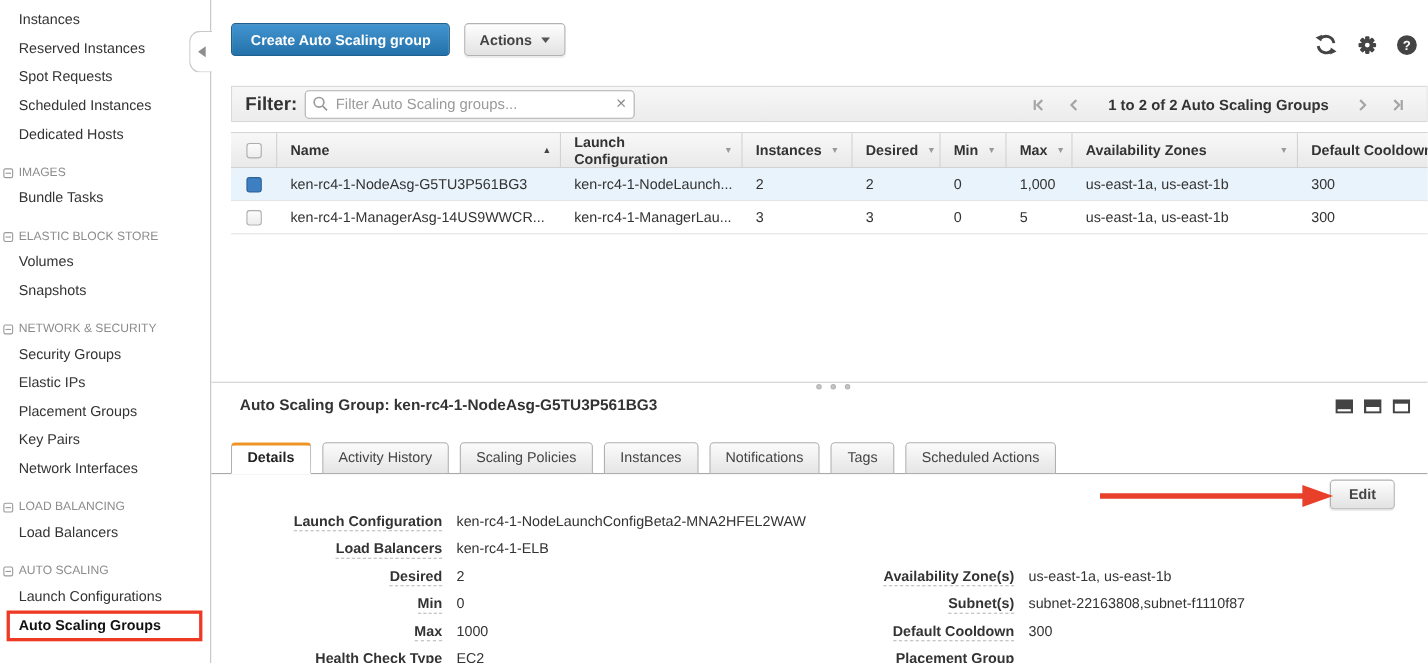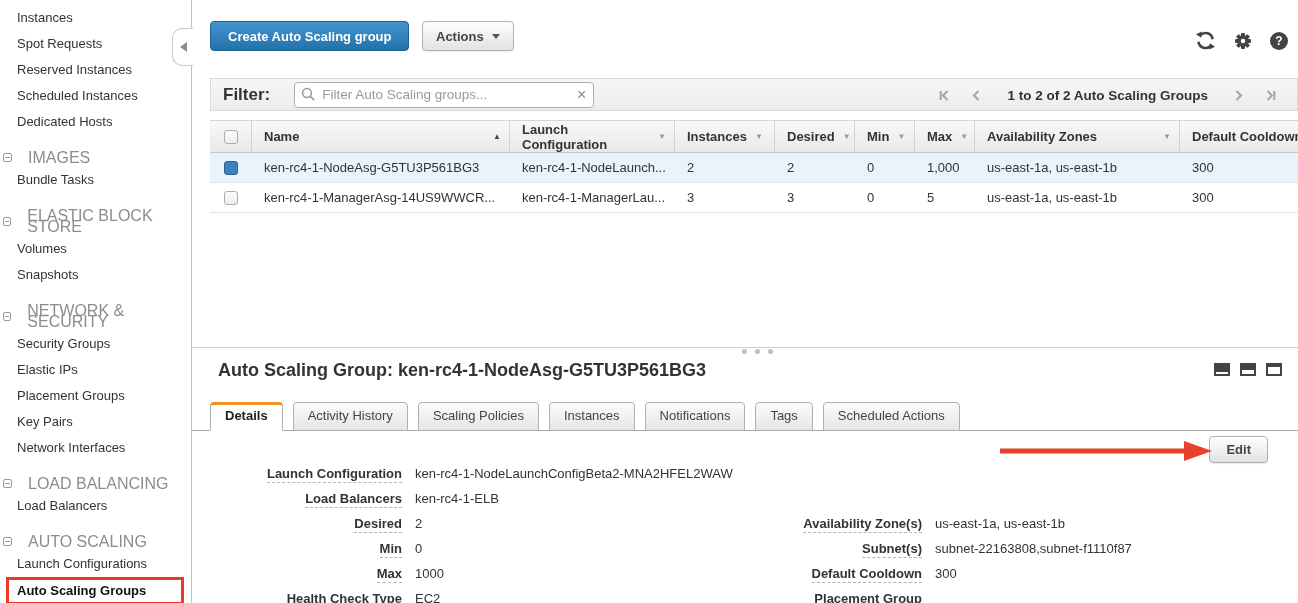--- a/index.html
+++ b/index.html
@@ -2,21 +2,21 @@
 <html><head>
 <meta charset="utf-8">
 <style>
   html,body{margin:0;padding:0;background:#fff;}
   *{box-sizing:border-box;font-family:"Liberation Sans",sans-serif;}
   #app{position:relative;width:1298px;height:603px;overflow:hidden;background:#fff;}
 
   
   .sidebar{position:absolute;left:0;top:0;bottom:0;width:192px;border-right:1px solid #c3c3c3;padding-top:5px;background:#fff;z-index:1;}
   .nav-item{padding:5px 0 6px 17px;font-size:13px;color:#333;line-height:15px;cursor:pointer;}
-  .nav-header{margin-top:13px;padding:4px 0 4px 3px;color:#8c8c8c;font-size:16px;line-height:11px;display:flex;align-items:center;gap:16px;}
+  .nav-header{margin-top:13px;padding:4px 0 4px 3px;color:#8c8c8c;font-size:11px;line-height:11px;display:flex;align-items:center;gap:5px;}
   .collapse-box{display:inline-block;width:9px;height:9px;border:1px solid #9a9a9a;border-radius:2px;position:relative;background:#fff;}
   .collapse-box::after{content:"";position:absolute;left:1px;right:1px;top:3px;height:1px;background:#9a9a9a;}
   .nav-item.selected{position:relative;border:3px solid #ee3a24;font-weight:bold;color:#111;
     margin:0 7px 0 6px;padding:3px 0 4px 8px;background:#fff;}
   .collapse-handle{position:absolute;left:172px;top:28px;width:21px;height:38px;background:#fff;border:1px solid #c9c9c9;border-right:none;border-radius:10px 0 0 10px;z-index:2;display:flex;align-items:center;justify-content:center;cursor:pointer;}
   .tri-left{width:0;height:0;border-top:5px solid transparent;border-bottom:5px solid transparent;border-right:7px solid #8d8d8d;}
 
   
   .main{position:absolute;left:192px;top:0;right:0;bottom:0;overflow:hidden;}
 
@@ -25,21 +25,21 @@
   .actions-btn{position:absolute;left:230px;top:21px;height:30px;padding:0 13px;display:flex;align-items:center;gap:8px;}
   .chev-down{width:0;height:0;border-left:4px solid transparent;border-right:4px solid transparent;border-top:5px solid #555;}
 
   .top-icons{position:absolute;right:10px;top:31px;display:flex;align-items:center;gap:18px;}
   .top-icons svg{display:block;}
   .help-circle{width:18px;height:18px;border-radius:50%;background:#444;color:#fff;font-size:12px;font-weight:bold;display:flex;align-items:center;justify-content:center;cursor:pointer;}
 
   
   .filter-bar{position:absolute;left:18px;right:0;top:78px;height:33px;background:linear-gradient(#f7f7f7,#ececec);border:1px solid #d9d9d9;display:flex;align-items:center;}
   .filter-label{font-size:17px;font-weight:bold;color:#333;margin-left:12px;}
-  .search-wrap{position:relative;margin-left:24px;}
+  .search-wrap{position:relative;margin-left:7px;}
   .search-wrap input{width:300px;height:26px;border:1px solid #b0b0b0;border-radius:4px;padding:0 26px 0 27px;font-size:13.5px;color:#555;background:#fff;outline:none;}
   .search-wrap input::placeholder{color:#9a9a9a;}
   .search-icon{position:absolute;left:7px;top:5px;}
   .clear-x{position:absolute;right:8px;top:3px;font-size:16px;color:#8a8a8a;cursor:pointer;line-height:20px;}
   .pagination{position:absolute;right:20px;top:0;height:33px;display:flex;align-items:center;gap:20px;}
   .pg-text{font-size:13.5px;font-weight:bold;color:#333;margin:0 6px;}
   .pagination svg{display:block;cursor:pointer;}
 
   
   .asg-table{position:absolute;left:18px;top:120px;width:1110px;}
@@ -65,21 +65,21 @@
   .tbody-row .cell{display:flex;align-items:center;font-size:13px;color:#333;padding:0 8px 0 12px;white-space:nowrap;overflow:hidden;}
   .cb{width:14px;height:14px;border:1px solid #adadad;border-radius:3px;background:linear-gradient(#fcfcfc,#ededed);cursor:pointer;}
   .cb.checked{background:#3d7fc1;border-color:#2a6198;}
 
   
   .split-divider{position:absolute;left:0;right:0;top:347px;height:1px;background:#cfcfcf;}
   .drag-dots{position:absolute;left:550px;top:349px;display:flex;gap:8px;cursor:row-resize;}
   .drag-dots span{width:5px;height:5px;border-radius:50%;background:#c4c4c4;border:1px solid #b3b3b3;}
 
   
-  .panel-title{position:absolute;left:26px;top:360px;font-size:18px;font-weight:bold;color:#333;}
+  .panel-title{position:absolute;left:26px;top:360px;font-size:14px;font-weight:bold;color:#333;}
   .layout-icons{position:absolute;right:16px;top:363px;display:flex;gap:10px;}
   .layout-icons svg{display:block;cursor:pointer;}
   .tabs-line{position:absolute;left:0;right:0;top:430px;height:1px;background:#a9a9a9;z-index:1;}
   .tabs{position:absolute;left:18px;top:402px;display:flex;gap:10px;z-index:2;}
   .tab{border:1px solid #b0b0b0;border-radius:4px 4px 0 0;background:linear-gradient(#fbfbfb,#e5e5e5);padding:5px 14px 6px;font-size:13px;color:#444;line-height:16px;cursor:pointer;}
   .tab.active{background:#fff;border-top:3px solid #ef9325;border-bottom:1px solid #fff;font-weight:bold;padding:3px 14px 6px;color:#222;}
   .edit-btn{position:absolute;right:30px;top:436px;padding:5px 16px;font-size:13px;}
   .anno-arrow{position:absolute;left:808px;top:439px;z-index:3;}
 
   .fields{position:absolute;font-size:13px;color:#333;}
@@ -91,22 +91,22 @@
   .flabel span{border-bottom:1px dashed #b5b5b5;padding-bottom:1px;}
   .fvalue{margin-left:13px;white-space:nowrap;}
 </style>
 </head>
 <body>
 
 <div id="app">
 
   <div class="sidebar">
     <div class="nav-item">Instances</div>
+    <div class="nav-item">Reserved Instances</div>
     <div class="nav-item">Spot Requests</div>
-    <div class="nav-item">Reserved Instances</div>
     <div class="nav-item">Scheduled Instances</div>
     <div class="nav-item">Dedicated Hosts</div>
 
     <div class="nav-header">
       <span class="collapse-box"></span>
       <span>IMAGES</span>
     </div>
     <div class="nav-item">Bundle Tasks</div>
 
     <div class="nav-header">

